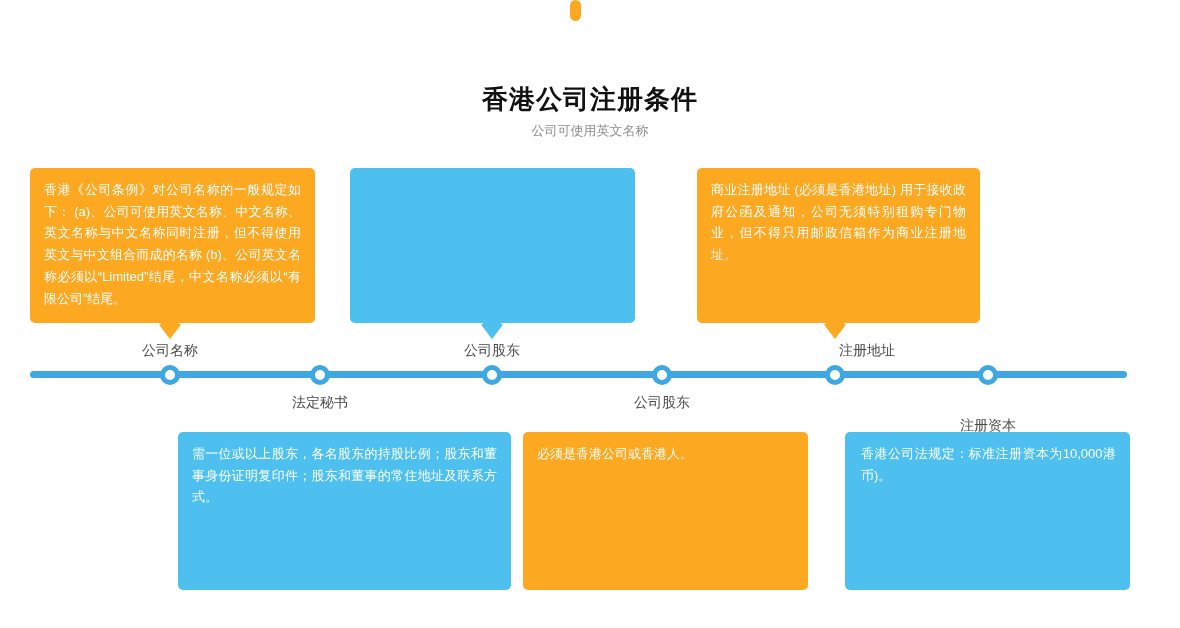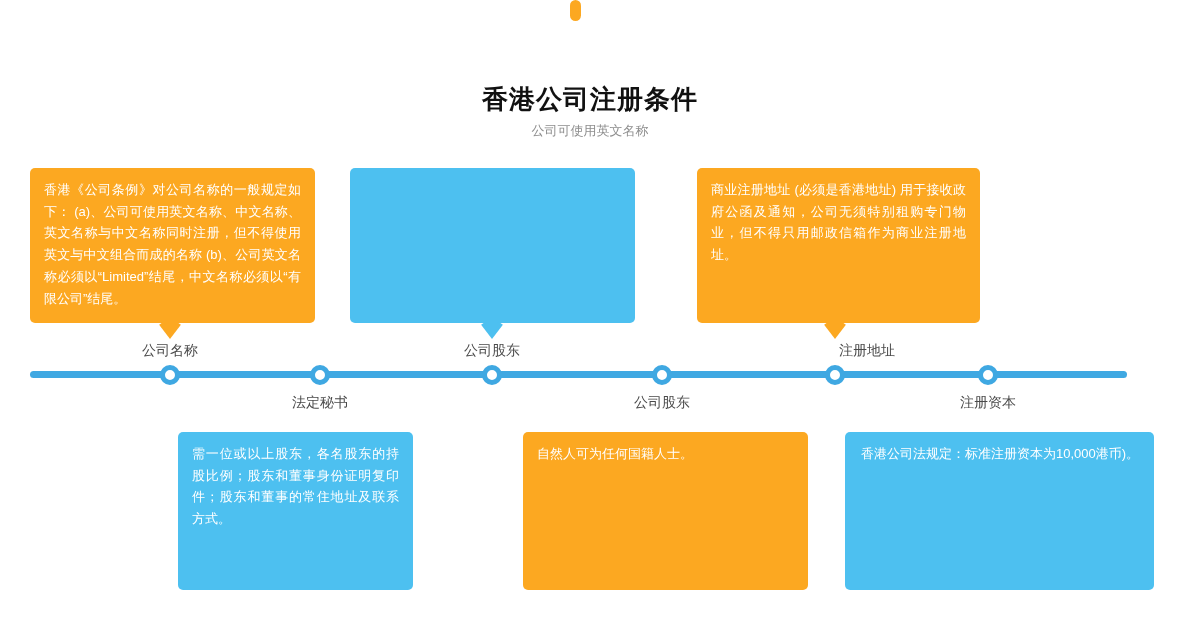--- a/index.html
+++ b/index.html
@@ -56,23 +56,23 @@
     border-left: 13px solid transparent;
     border-right: 13px solid transparent;
     border-top: 17px solid transparent;
   }
   .card.orange .tail { border-top-color: var(--orange, #FCA821); }
   .card.blue   .tail { border-top-color: var(--blue, #4DC0F0); }
 
   .card-tl { left: 30px;  top: 168px; width: 285px; height: 155px; }
   .card-tm { left: 350px; top: 168px; width: 285px; height: 155px; }
   .card-tr { left: 697px; top: 168px; width: 283px; height: 155px; }
-  .card-bl { left: 178px; top: 432px; width: 235px; height: 158px; }
+  .card-bl { left: 178px; top: 432px; width: 333px; height: 158px; }
   .card-bm { left: 523px; top: 432px; width: 285px; height: 158px; }
-  .card-br { left: 845px; top: 432px; width: 309px; height: 158px; padding-left: 16px; }
+  .card-br { left: 845px; top: 432px; width: 285px; height: 158px; padding-left: 16px; }
 
   .card-tl .tail { left: 127px; }
   .card-tm .tail { left: 129px; }
   .card-tr .tail { left: 125px; }
 
   .timeline-line {
     position: absolute;
     left: 30px; top: 371px;
     width: 1097px; height: 7px;
     border-radius: 4px;
@@ -101,21 +101,21 @@
     color: #4a4a4a;
     font-family: Liberation Serif, serif;
   }
   .label-top { top: 342px; }
   .label-bottom { top: 394px; }
   .label-1 { left: 110px; }
   .label-2 { left: 260px; }
   .label-3 { left: 432px; }
   .label-4 { left: 602px; }
   .label-5 { left: 775px; text-align: right; }
-  .label-6 { left: 928px; }
+  .label-6 { left: 928px; margin-top: 23px; }
 </style>
 </head>
 <body>
 
 <div class="canvas">
 
   <div class="accent-bar"></div>
 
   <div class="title">香港公司注册条件</div>
   <div class="subtitle">公司可使用英文名称</div>
@@ -148,20 +148,20 @@
 
   <div class="stage-label label-bottom label-2">法定秘书</div>
   <div class="stage-label label-bottom label-4">公司股东</div>
   <div class="stage-label label-bottom label-6">注册资本</div>
 
   <div class="card blue card-bl">
     <span>需一位或以上股东，各名股东的持股比例；股东和董事身份证明复印件；股东和董事的常住地址及联系方式。</span>
   </div>
 
   <div class="card orange card-bm">
-    <span>自然人可为任何国籍人士。</span>
+    <span>必须是香港公司或香港人。</span>
   </div>
 
   <div class="card blue card-br">
     <span>香港公司法规定：标准注册资本为10,000港币)。</span>
   </div>
 
 </div>
 
 </body></html>

